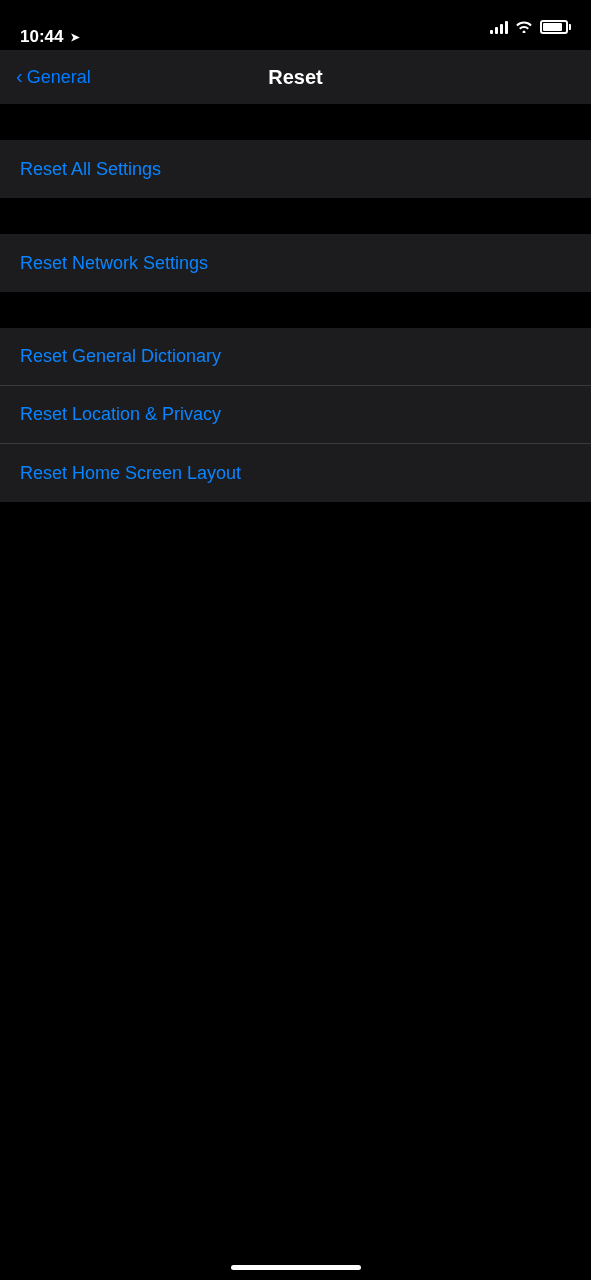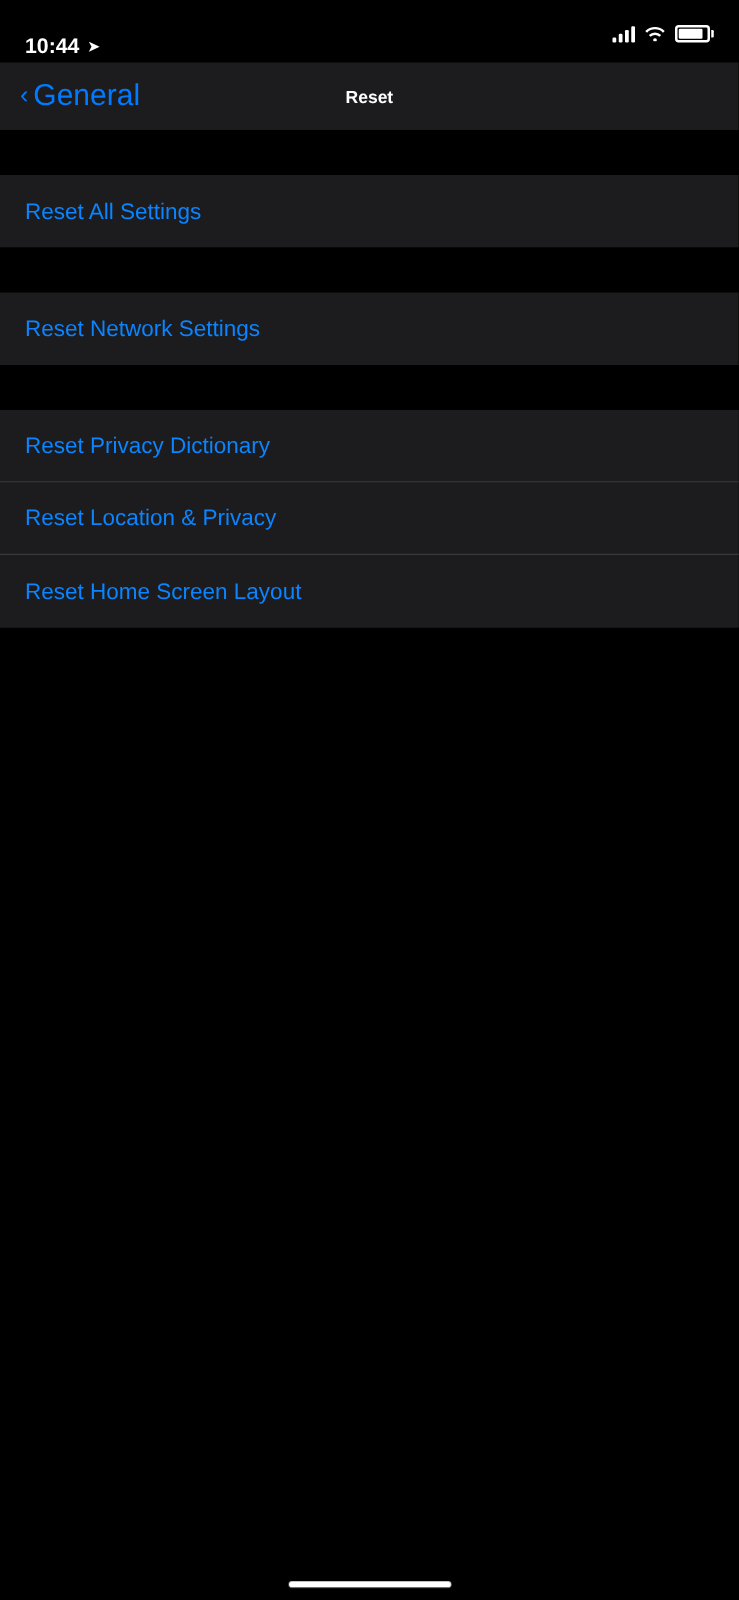--- a/index.html
+++ b/index.html
@@ -116,25 +116,25 @@
       text-decoration: none;
     }
 
     .nav-back-chevron {
       font-size: 20px;
       font-weight: 300;
       margin-top: -1px;
     }
 
     .nav-back-text {
-      font-size: 24px;
+      font-size: 18px;
     }
 
     .nav-title {
-      font-size: 14px;
+      font-size: 20px;
       font-weight: 700;
       color: #fff;
     }
 
     
     .section-gap {
       height: 36px;
       background: #000;
     }
 
@@ -230,21 +230,21 @@
 <div class="list-section">
   <div class="list-item">
     <span class="list-item-text">Reset Network Settings</span>
   </div>
 </div>
 
 <div class="section-gap-small"></div>
 
 <div class="list-section">
   <div class="list-item">
-    <span class="list-item-text">Reset Privacy Dictionary</span>
+    <span class="list-item-text">Reset General Dictionary</span>
   </div>
   <div class="list-item">
     <span class="list-item-text">Reset Location &amp; Privacy</span>
   </div>
   <div class="list-item">
     <span class="list-item-text">Reset Home Screen Layout</span>
   </div>
 </div>
 
 <div class="home-indicator"></div>

